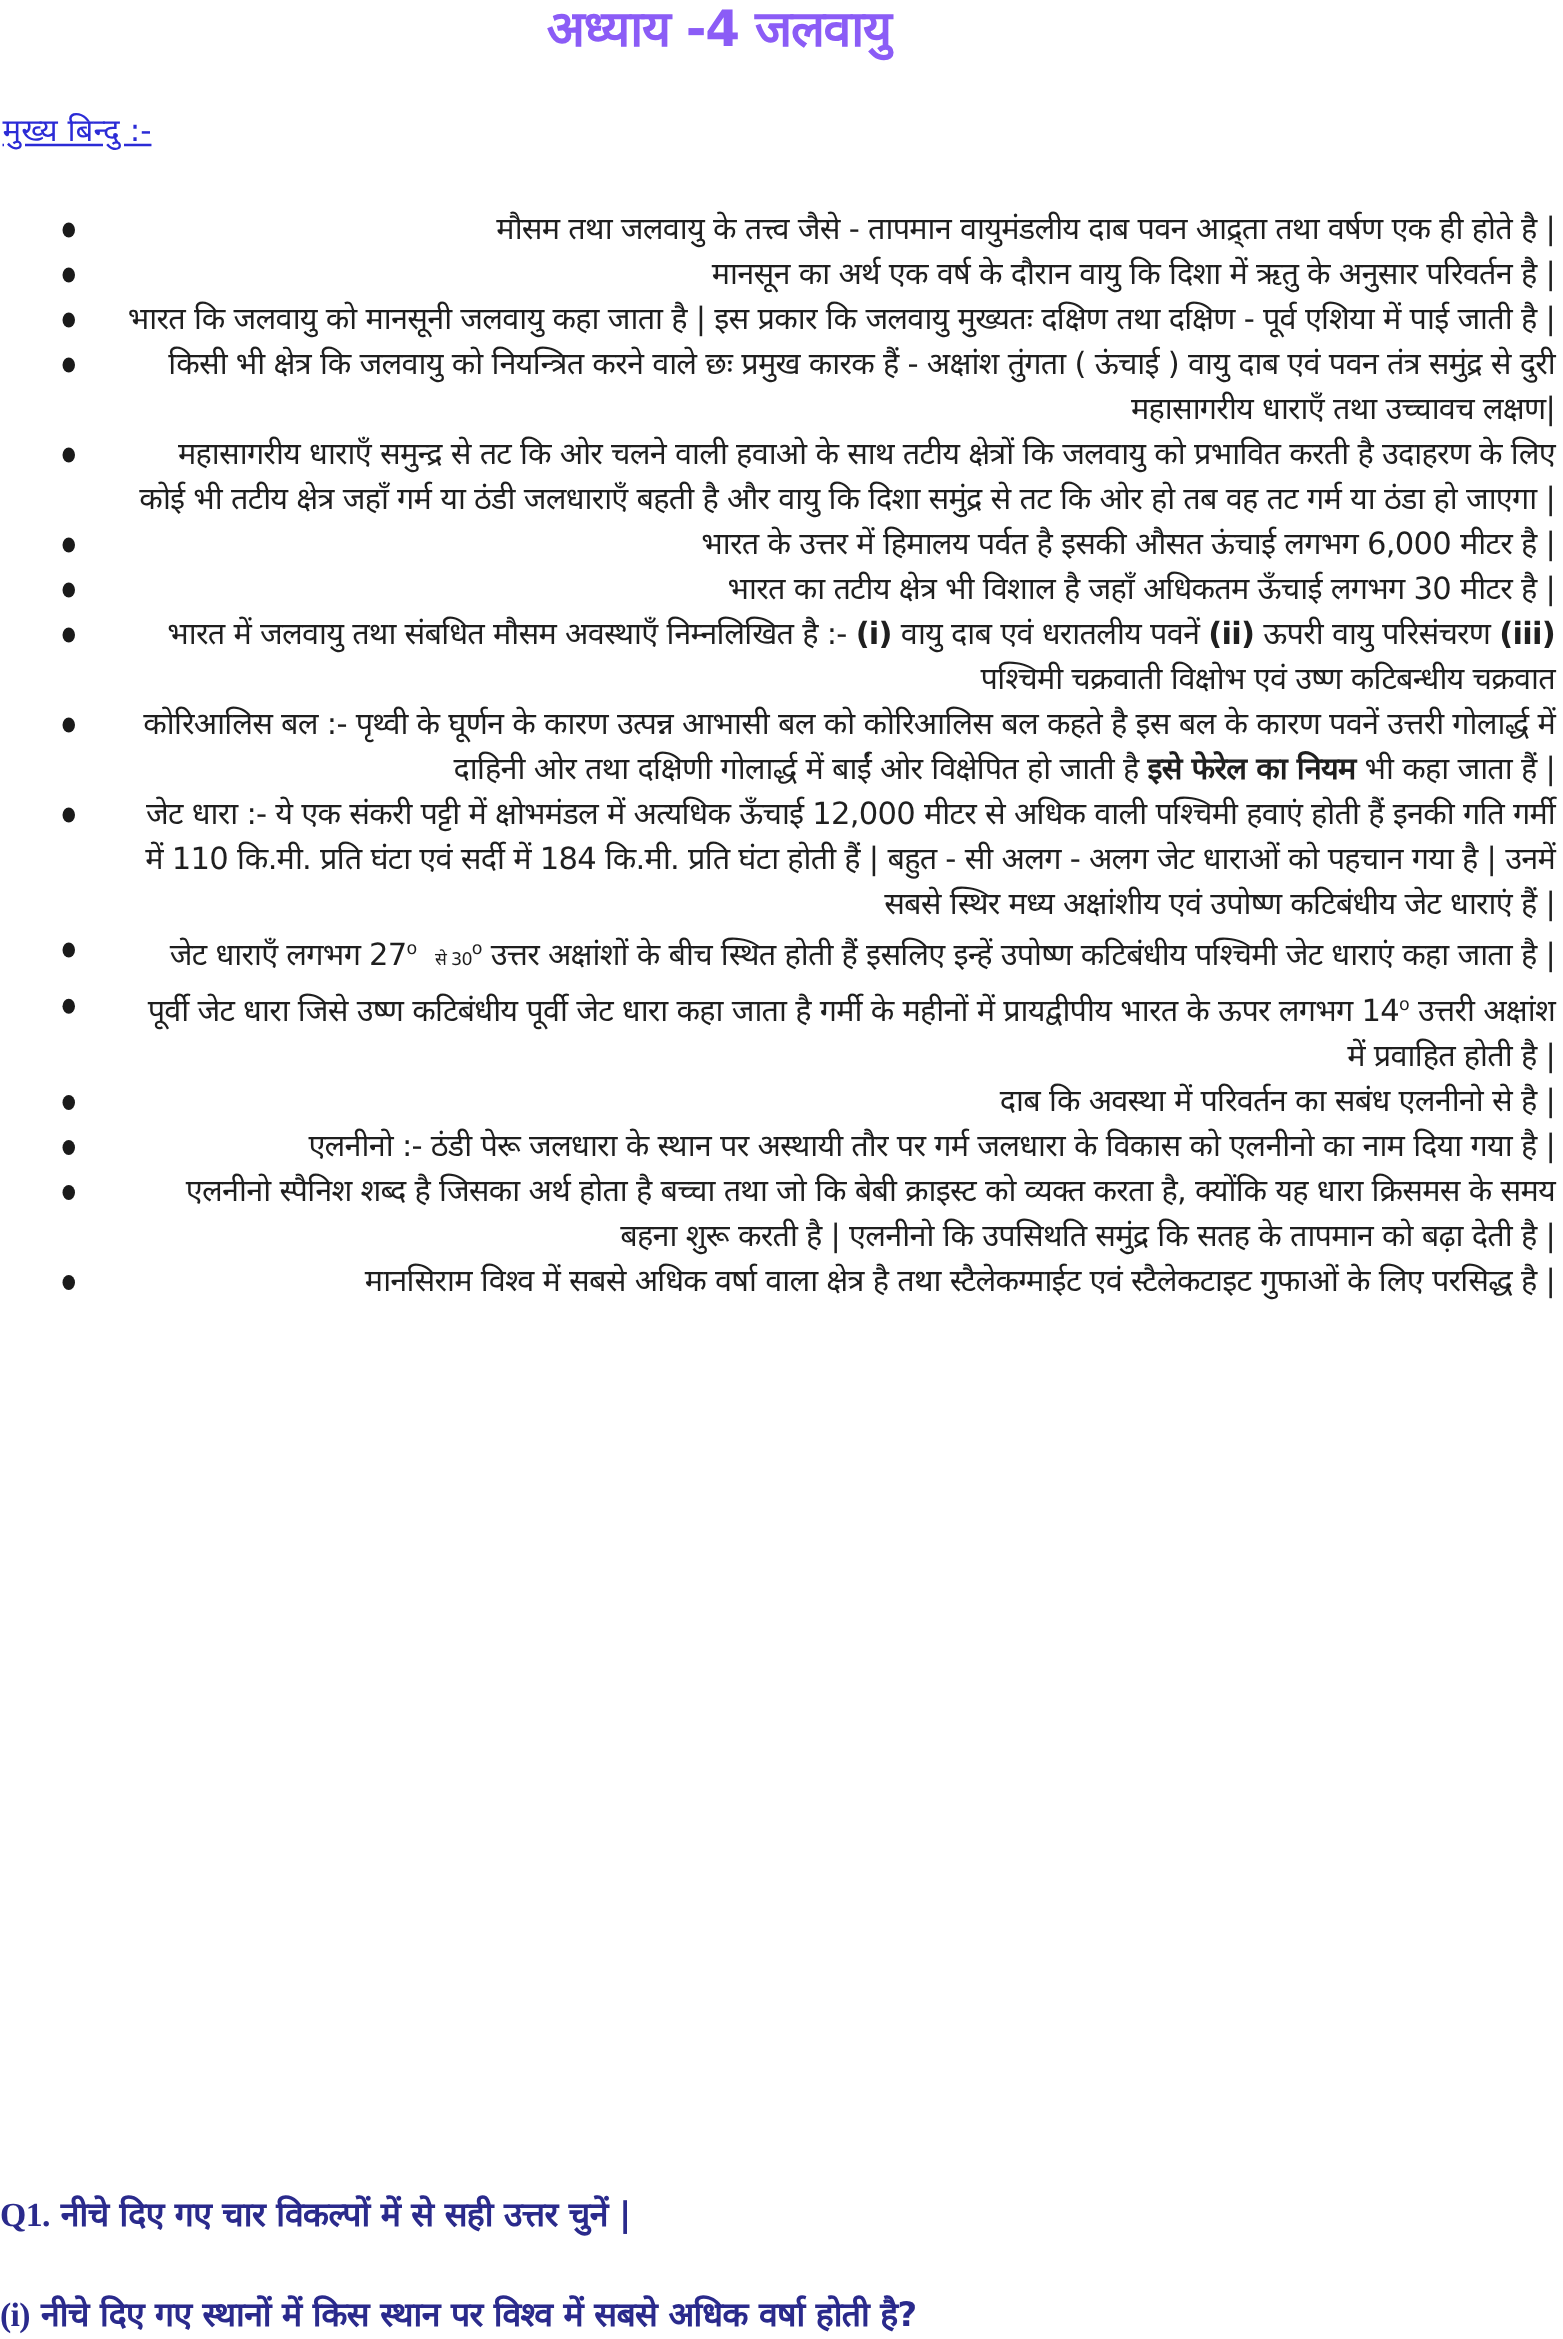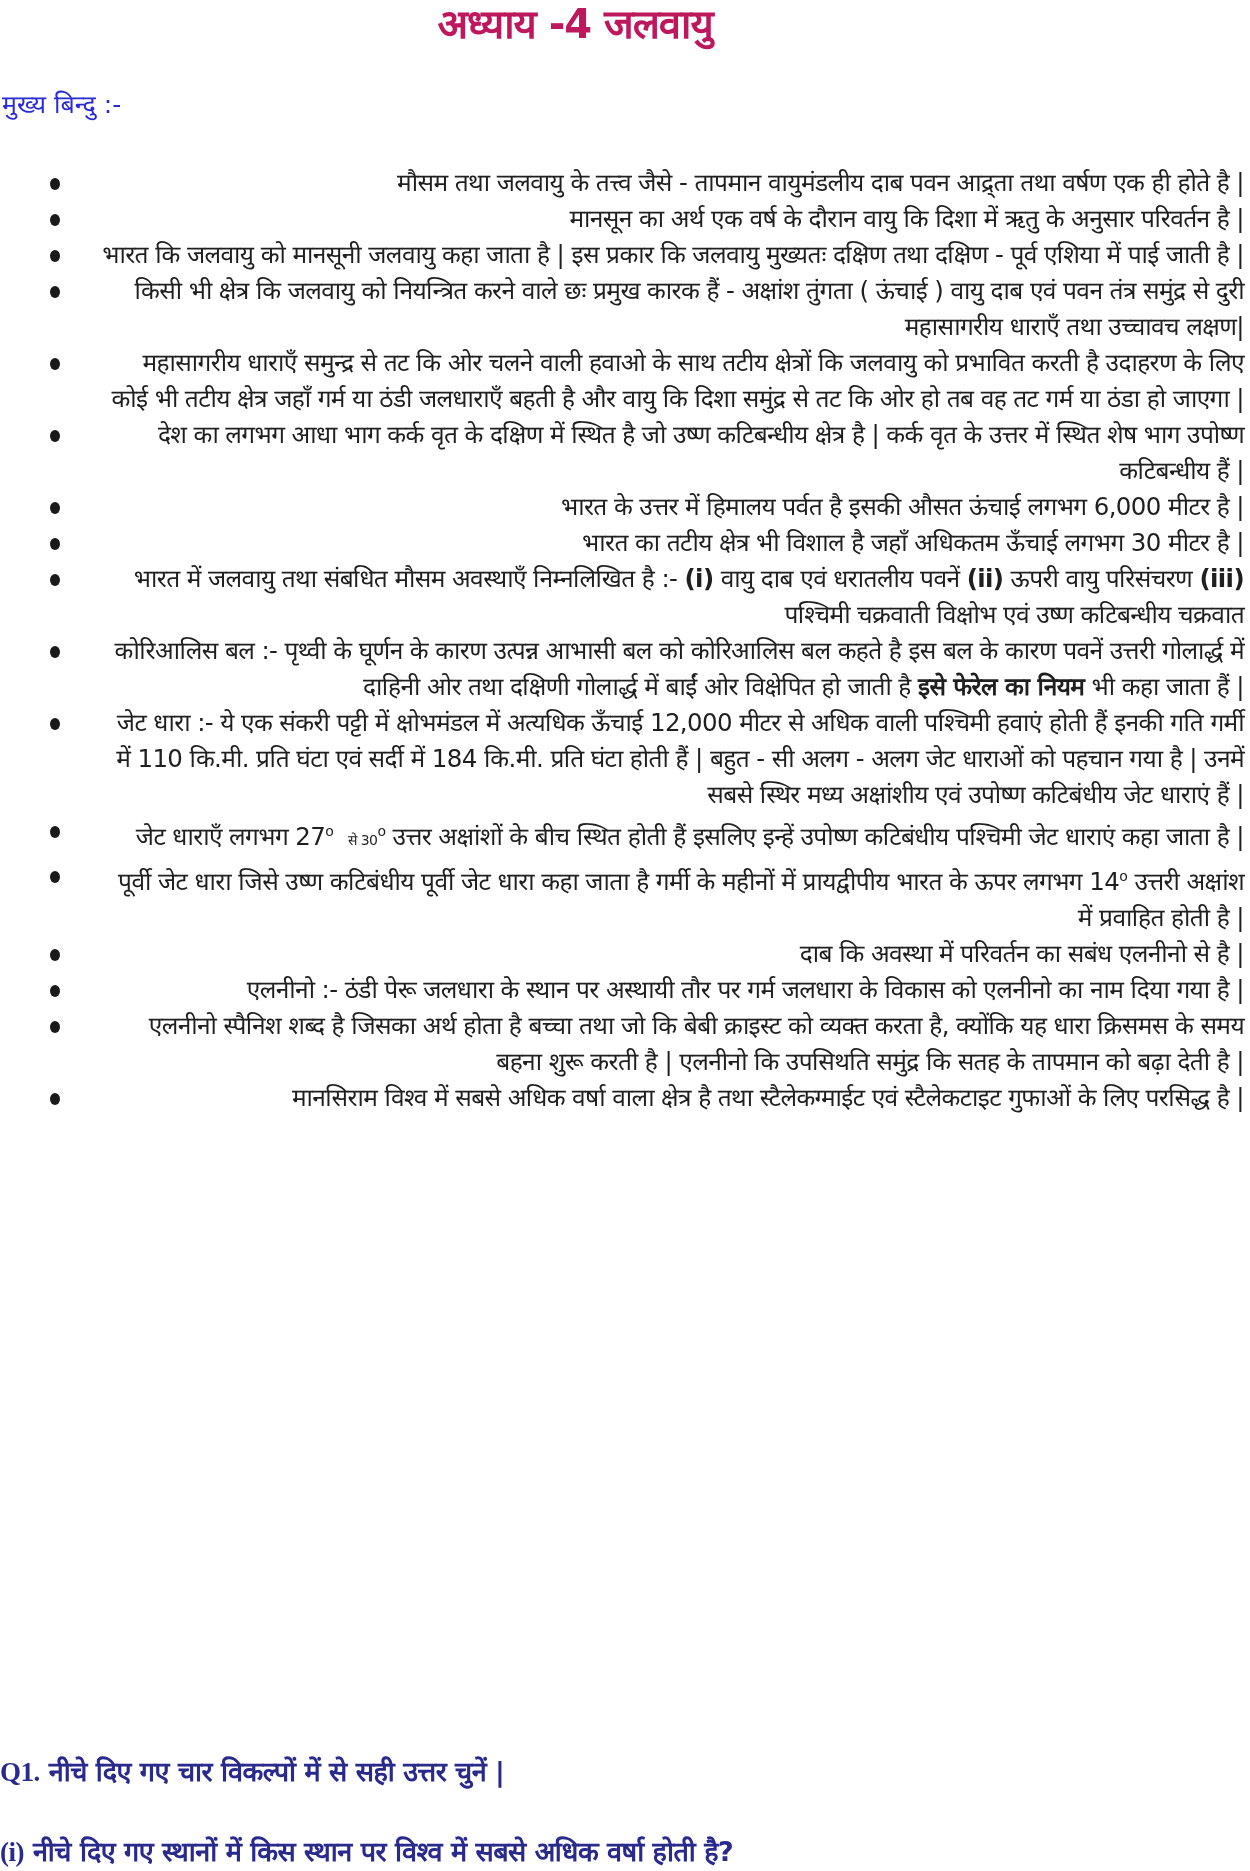--- a/index.html
+++ b/index.html
@@ -18,31 +18,32 @@
     .page-title {
       position: absolute;
       top: 0;
       left: 0;
       width: 1150px;
       text-align: center;
       font-family: "DejaVu Sans", sans-serif;
       font-weight: bold;
       font-size: 40px;
       line-height: 48px;
-      color: #be185d;
+      color: #8b5cf6;
       letter-spacing: -1px;
     }
     .section-label {
       position: absolute;
       top: 88px;
       left: 2px;
       font-family: "DejaVu Sans", sans-serif;
       font-size: 25px;
       line-height: 34px;
       color: #2b2bd6;
+      text-decoration: underline;
     }
     .bullet-list {
       position: absolute;
       top: 165px;
       left: 0;
       width: 1250px;
       margin: 0;
       padding: 0;
       list-style: none;
     }
@@ -124,24 +125,20 @@
     <li class="bullet-item">
       <span class="bullet-dot"></span>
       <span>किसी भी क्षेत्र कि जलवायु को नियन्त्रित करने वाले छः प्रमुख कारक हैं - अक्षांश तुंगता ( ऊंचाई ) वायु दाब एवं पवन तंत्र समुंद्र से दुरी महासागरीय धाराएँ तथा उच्चावच लक्षण|</span>
     </li>
 
     <li class="bullet-item">
       <span class="bullet-dot"></span>
       <span>महासागरीय धाराएँ समुन्द्र से तट कि ओर चलने वाली हवाओ के साथ तटीय क्षेत्रों कि जलवायु को प्रभावित करती है उदाहरण के लिए कोई भी तटीय क्षेत्र जहाँ गर्म या ठंडी जलधाराएँ बहती है और वायु कि दिशा समुंद्र से तट कि ओर हो तब वह तट गर्म या ठंडा हो जाएगा |</span>
     </li>
 
-    <li class="bullet-item">
-      <span class="bullet-dot"></span>
-      <span>देश का लगभग आधा भाग कर्क वृत के दक्षिण में स्थित है  जो उष्ण कटिबन्धीय क्षेत्र है | कर्क वृत के उत्तर में स्थित शेष भाग उपोष्ण कटिबन्धीय हैं |</span>
-    </li>
 
     <li class="bullet-item">
       <span class="bullet-dot"></span>
       <span> भारत के उत्तर में हिमालय पर्वत है इसकी औसत ऊंचाई लगभग 6,000 मीटर है |</span>
     </li>
 
     <li class="bullet-item">
       <span class="bullet-dot"></span>
       <span>भारत का तटीय क्षेत्र भी विशाल है जहाँ अधिकतम ऊँचाई लगभग 30 मीटर है |</span>
     </li>

